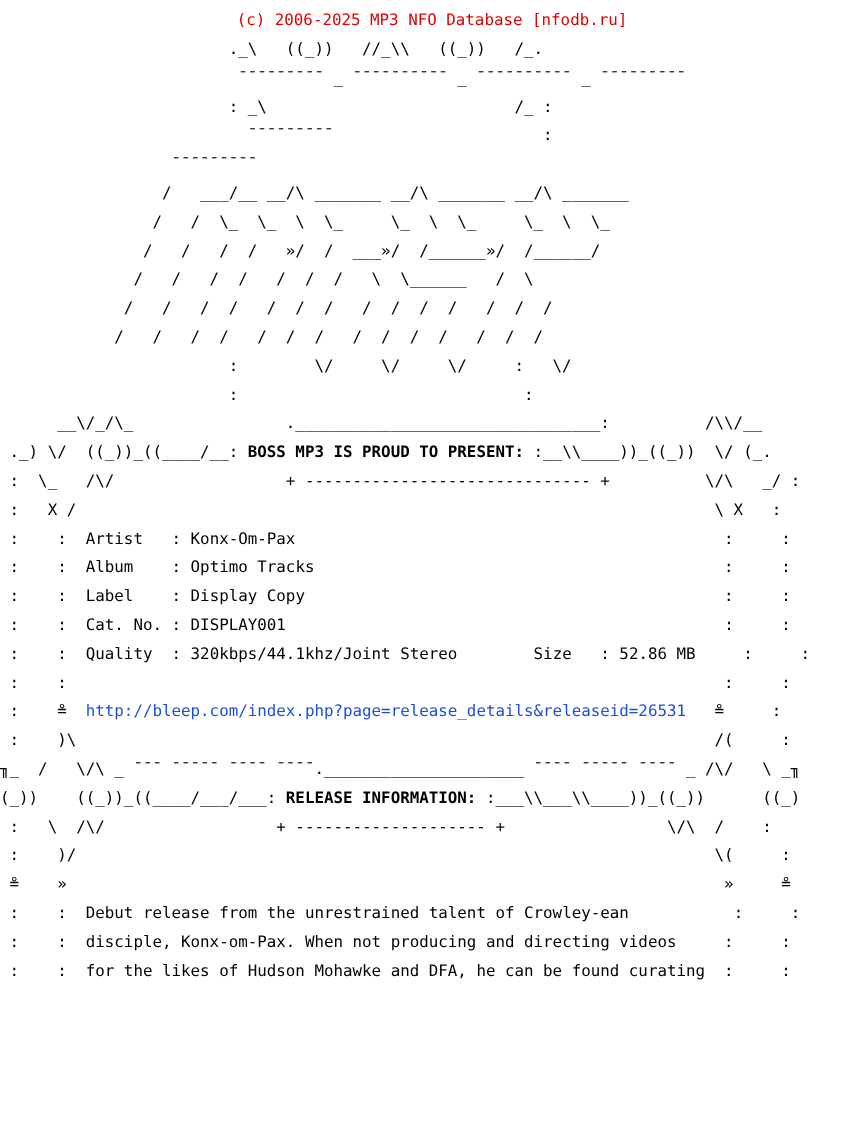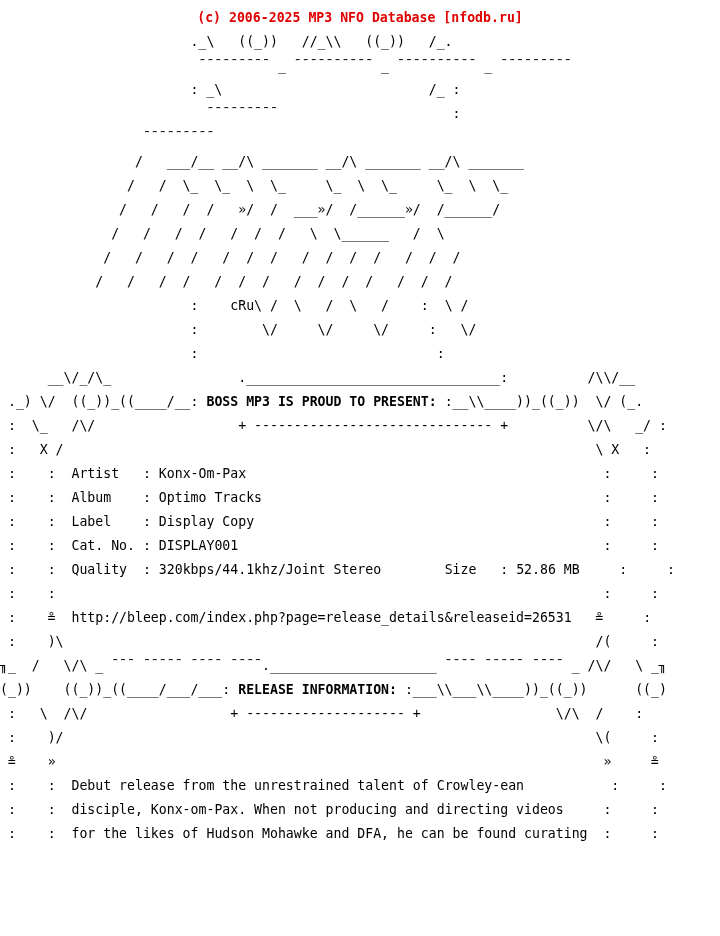--- a/index.html
+++ b/index.html
@@ -9,41 +9,40 @@
     width: 720px;
     font-family: "DejaVu Sans Mono", "Liberation Mono", monospace;
     font-size: 13.2px;
     line-height: 12px;
     color: #000000;
     white-space: pre;
     margin: 0;
     letter-spacing: 0;
   }
   .nfo .line { display: block; height: 12px; }
-  .header-credit { color: #e00000; font-weight: bold; text-align: center; }
+  .header-credit { color: #e00000; font-weight: normal; text-align: center; }
   .bold { font-weight: bold; text-align: right; }
-  .link { color: #000000; text-decoration: none; }
+  .link { color: #1d4ed8; text-decoration: none; }
 </style>
 </head>
 <body>
 
 <div class="nfo">
 <span class="line header-credit">(c) 2006-2025 MP3 NFO Database [nfodb.ru]</span>
 <span class="line">                        ._\   ((_))   //_\\   ((_))   /_.</span>
 <span class="line">                         ¯¯¯¯¯¯¯¯¯ _ ¯¯¯¯¯¯¯¯¯¯ _ ¯¯¯¯¯¯¯¯¯¯ _ ¯¯¯¯¯¯¯¯¯</span>
 <span class="line">                        : _\                          /_ :</span>
 <span class="line">                          ¯¯¯¯¯¯¯¯¯                      :</span>
 <span class="line">                  ¯¯¯¯¯¯¯¯¯</span>
 <span class="line">                 /   ___/__ __/\ _______ __/\ _______ __/\ _______</span>
 <span class="line">                /   /  \_  \_  \  \_     \_  \  \_     \_  \  \_</span>
 <span class="line">               /   /   /  /   »/  /  ___»/  /______»/  /______/</span>
 <span class="line">              /   /   /  /   /  /  /   \  \______   /  \</span>
 <span class="line">             /   /   /  /   /  /  /   /  /  /  /   /  /  /</span>
 <span class="line">            /   /   /  /   /  /  /   /  /  /  /   /  /  /</span>
-<span class="line">                        :    <span>cRu</span>\ /  \   /  \   /    :  \ /</span>
 <span class="line">                        :        \/     \/     \/     :   \/</span>
 <span class="line">                        :                              :</span>
 <span class="line">      __\/_/\_                .________________________________:          /\\/__</span>
 <span class="line"> ._) \/  ((_))_((____/__: <span class="bold">BOSS MP3 IS PROUD TO PRESENT:</span> :__\\____))_((_))  \/ (_.</span>
 <span class="line"> :  \_   /\/                  + ------------------------------ +          \/\   _/ :</span>
 <span class="line"> :   X /                                                                   \ X   :</span>
 <span class="line"> :    :  <span>Artist</span>   : <span>Konx-Om-Pax</span>                                             :     :</span>
 <span class="line"> :    :  <span>Album</span>    : <span>Optimo Tracks</span>                                           :     :</span>
 <span class="line"> :    :  <span>Label</span>    : <span>Display Copy</span>                                            :     :</span>
 <span class="line"> :    :  <span>Cat. No.</span> : <span>DISPLAY001</span>                                              :     :</span>

